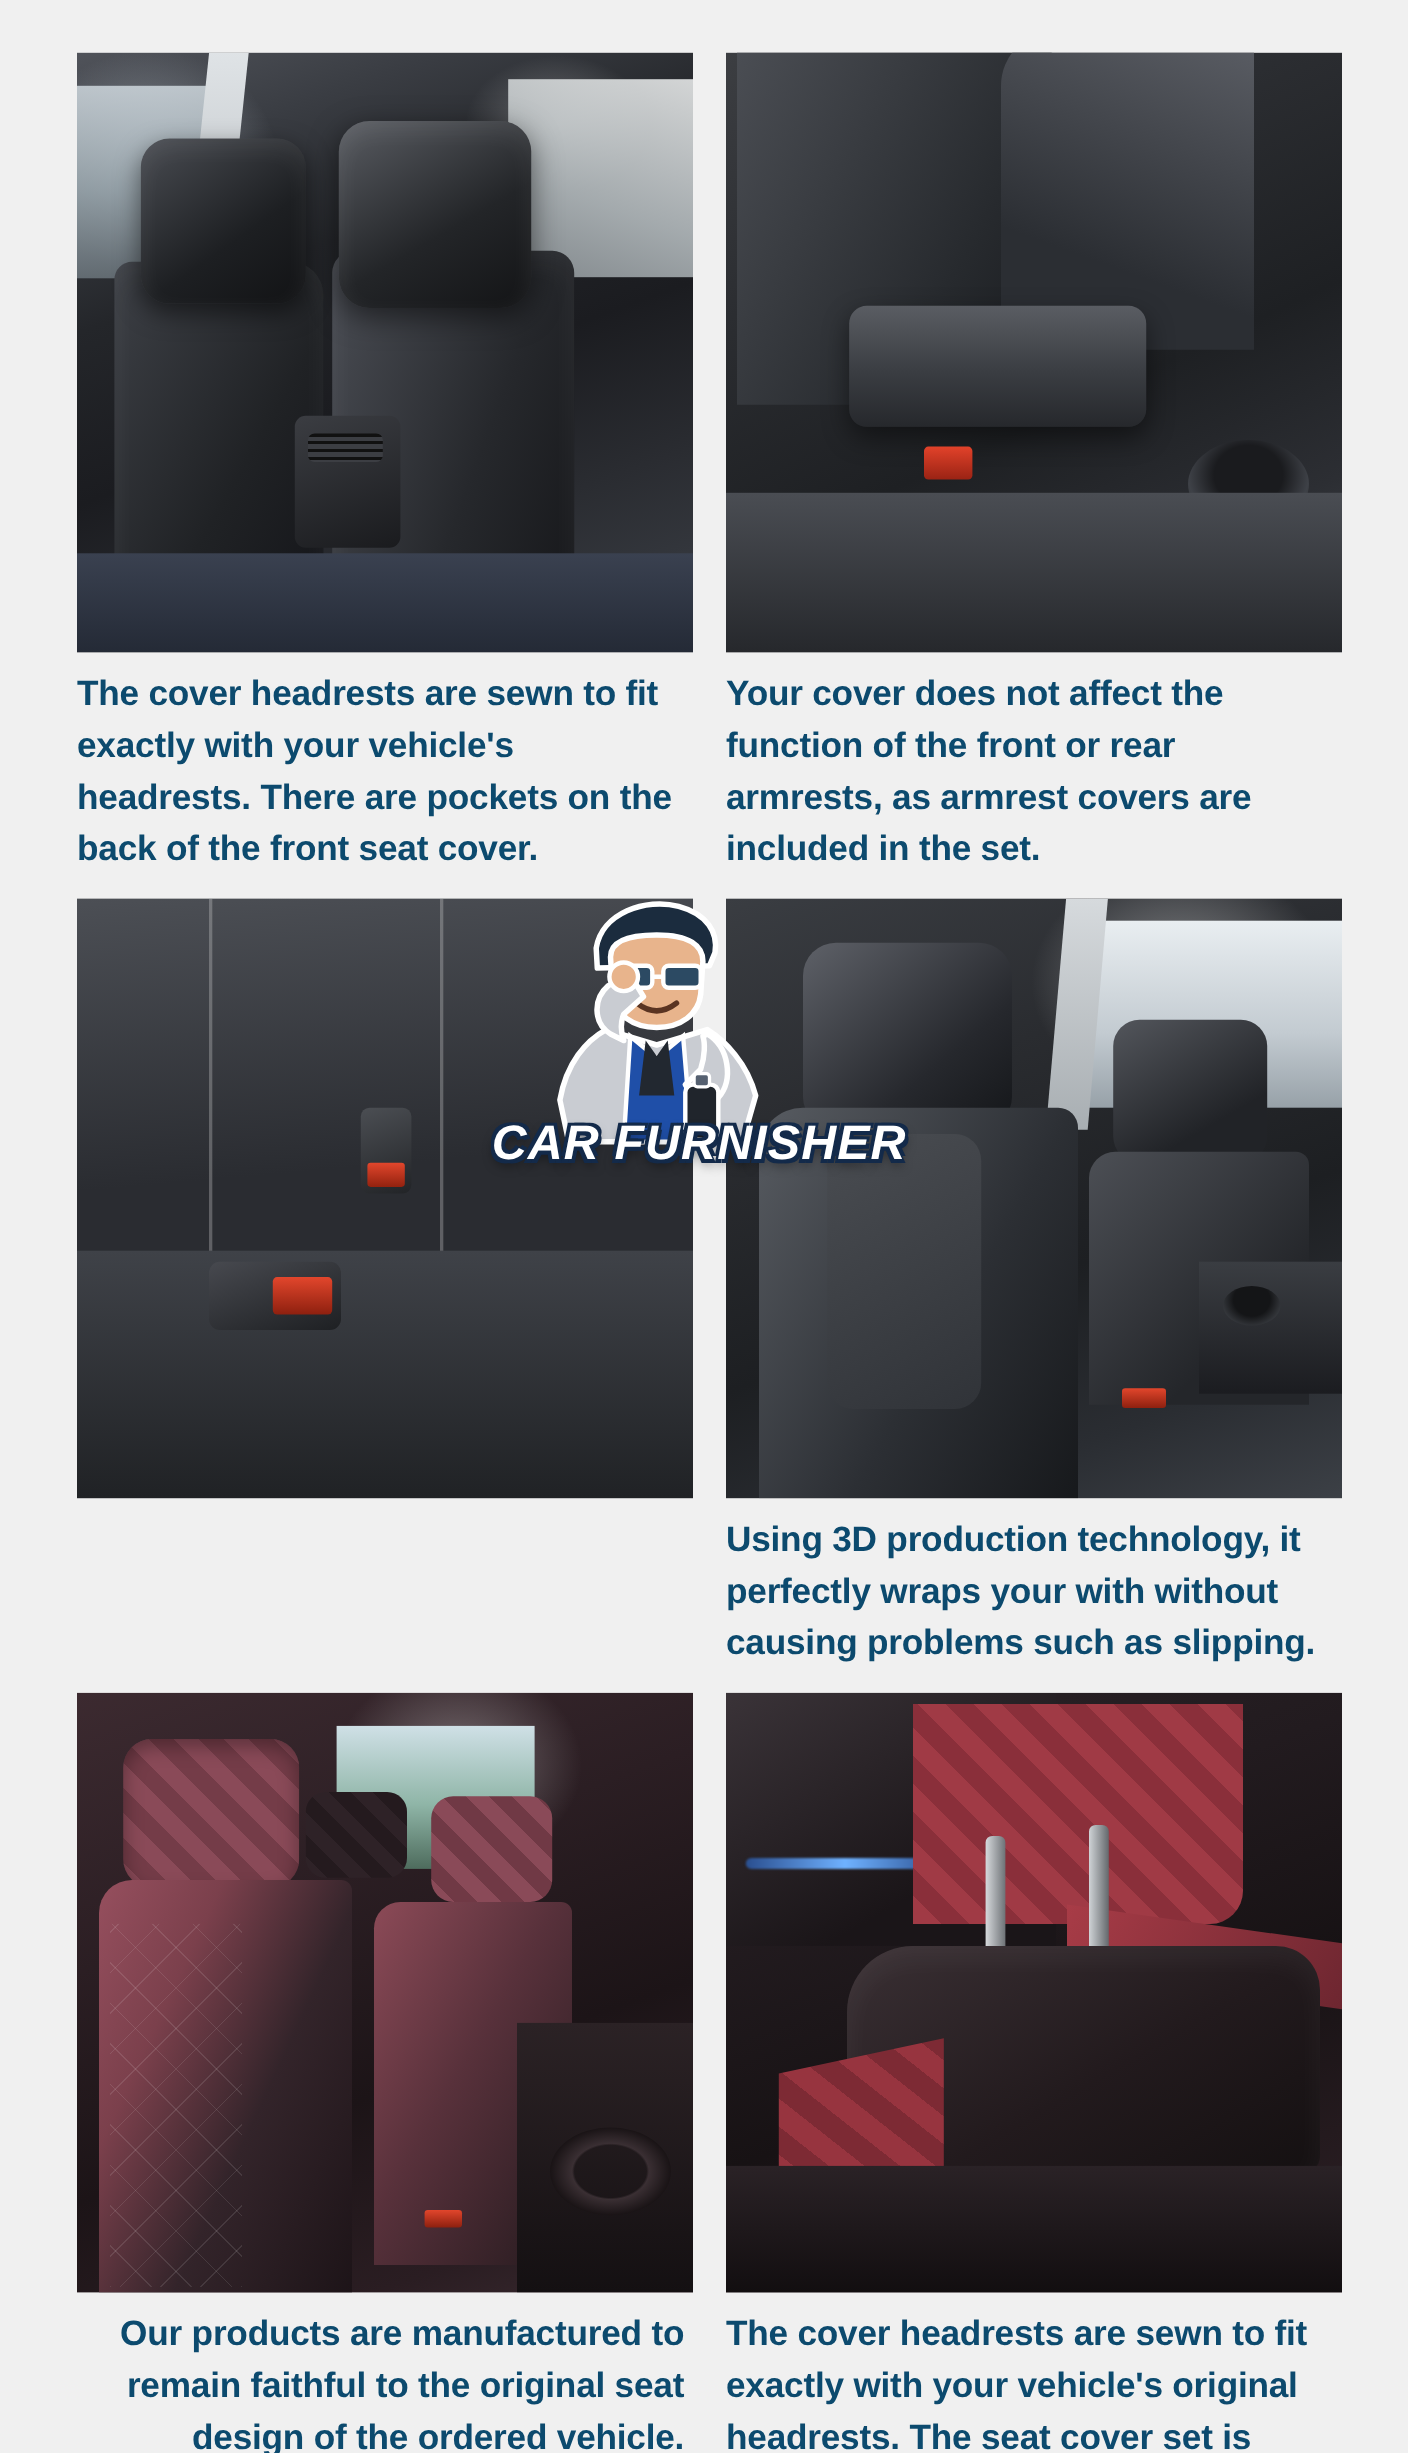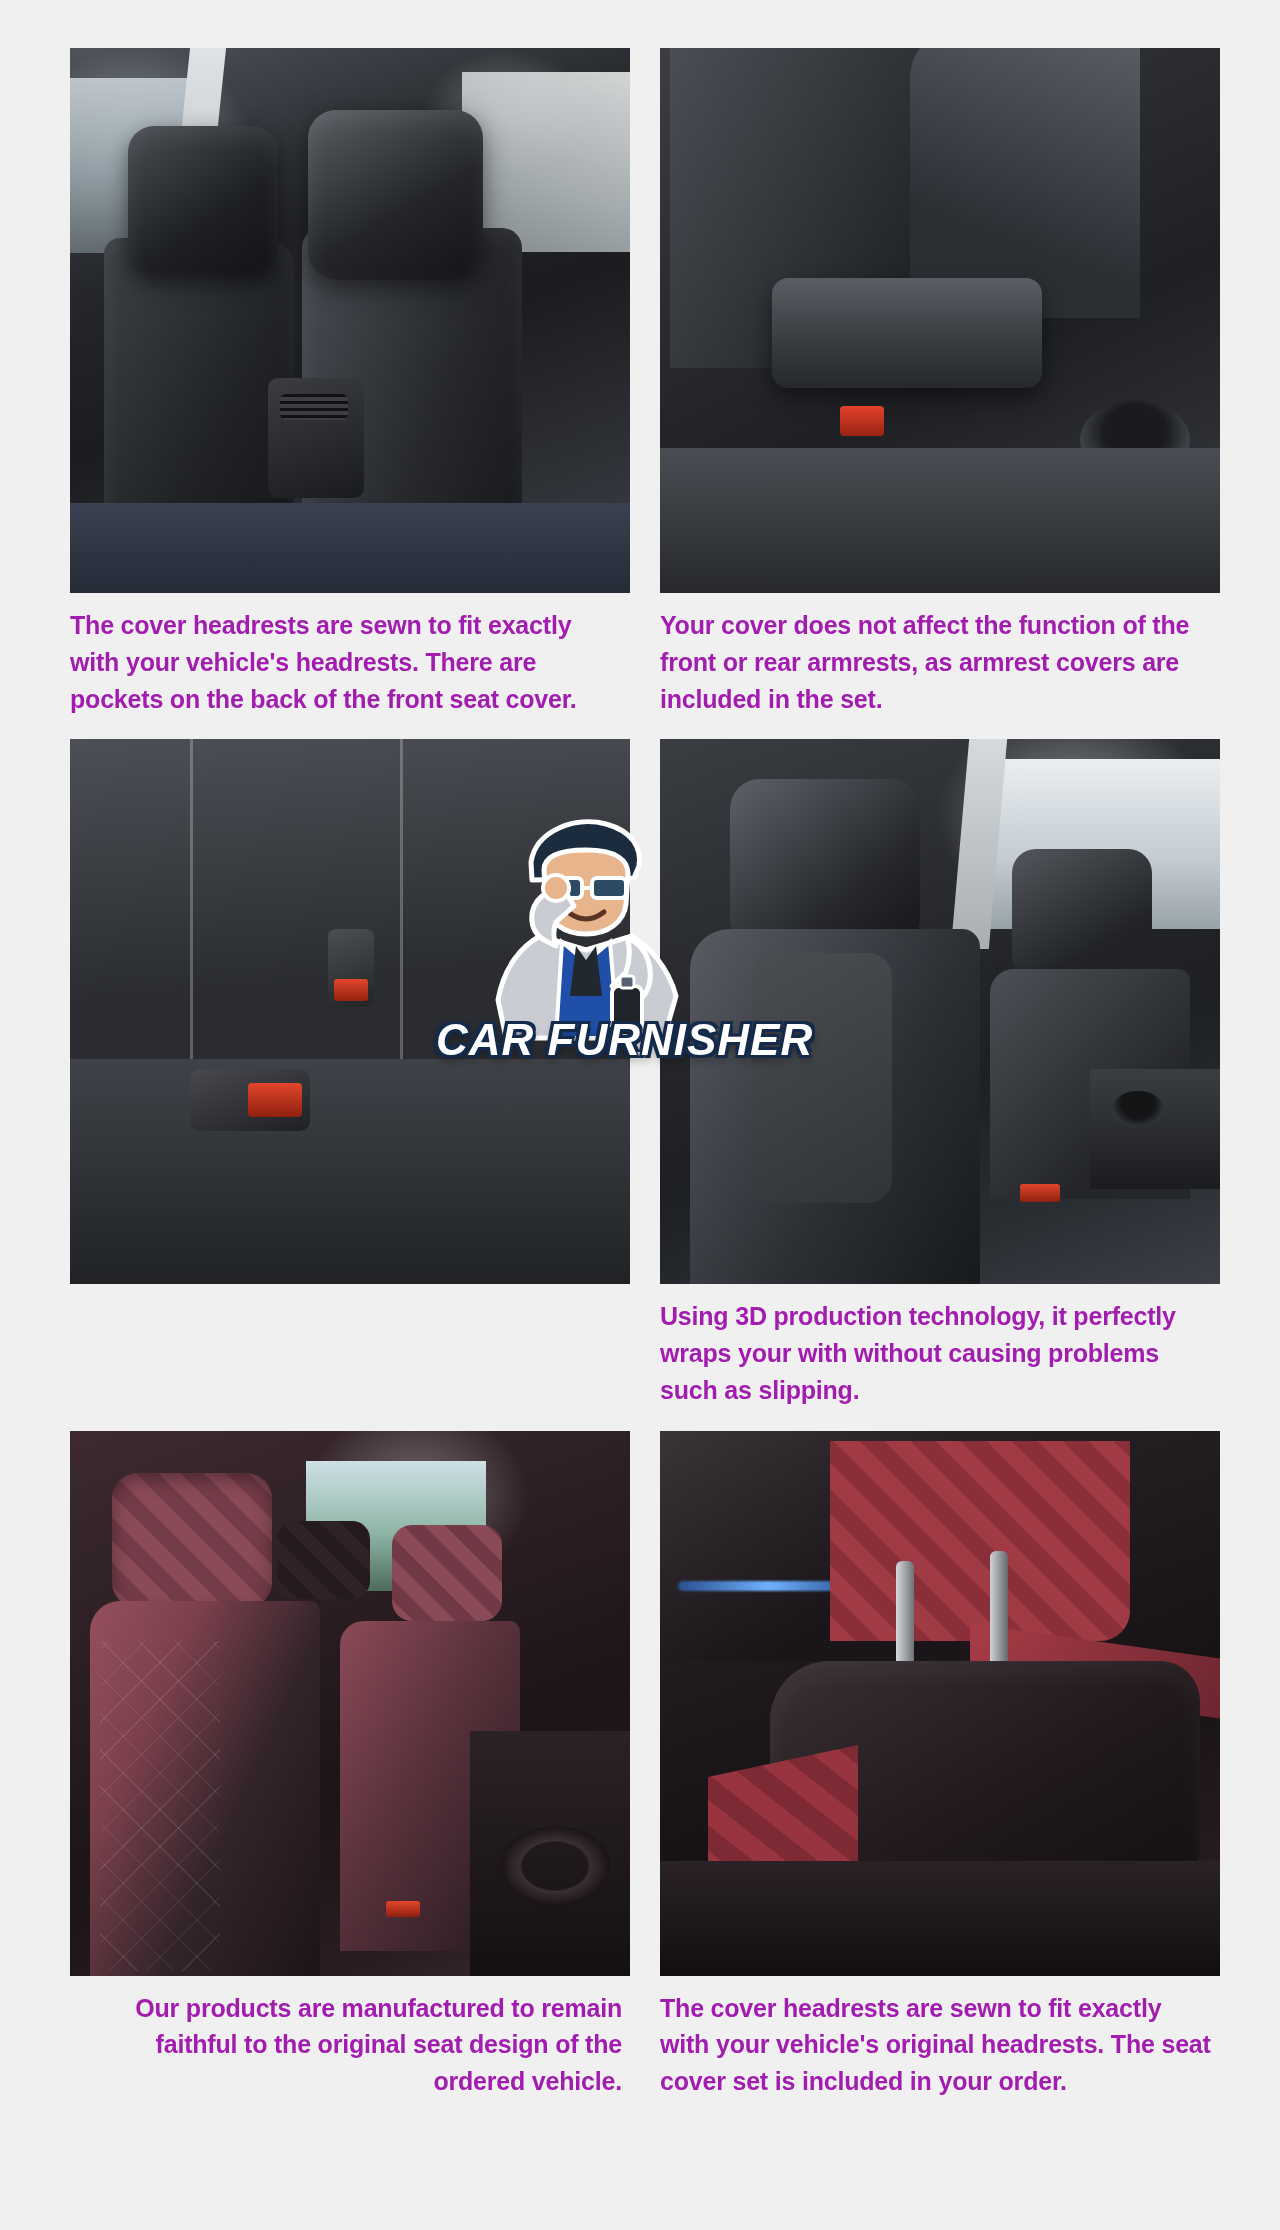--- a/index.html
+++ b/index.html
@@ -40,24 +40,24 @@
   .photo {
     width: 560px;
     height: 545px;
     position: relative;
     overflow: hidden;
     background: #2a2a2c;
   }
 
   .caption {
     font-family: "Liberation Sans", sans-serif;
-    font-size: 25px;
+    font-size: 32px;
     line-height: 1.47;
     font-weight: bold;
-    color: #a21caf;
+    color: #0c4a6e;
     letter-spacing: -0.2px;
     padding-top: 14px;
     width: 555px;
   }
 
   .cap-narrow { width: 552px; text-align: right; }
 
   
 
   
@@ -299,21 +299,21 @@
   }
   .p6 .redtrim {
     position:absolute; left:310px; top:210px; width:250px; height:60px;
     background: linear-gradient(120deg,#a83c47,#6d2630);
     transform: skewY(8deg);
   }
 
   
   .watermark {
     position: absolute;
-    left: 436px;
+    left: 447px;
     top: 800px;
     width: 320px;
     height: 310px;
     pointer-events: none;
     z-index: 20;
   }
   .wm-text {
     position: absolute;
     left: 0px;
     top: 215px;

